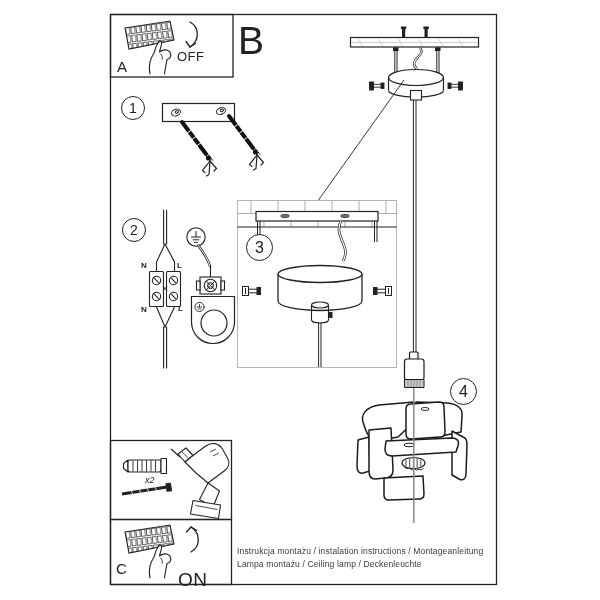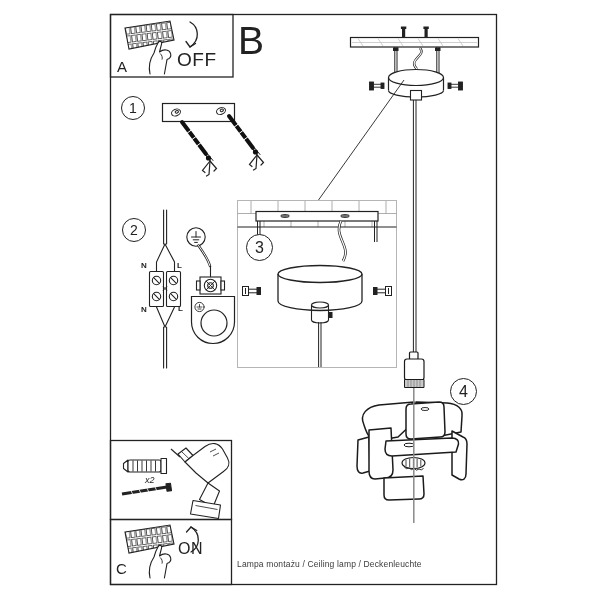--- a/index.html
+++ b/index.html
@@ -295,24 +295,24 @@
   <g>
     <use href="#breaker-hand" transform="translate(124,523)"></use>
     <g fill="none" stroke="#222" stroke-width="1.3" stroke-linecap="round">
       <path d="M 191 552 C 200 547 201.5 534 191 527"></path>
       <path d="M 191 527 L 186.5 532 M 191 527 L 196.8 530.5"></path>
     </g>
   </g>
 </svg>
 
 <span class="txt" style="left:117px;top:59px;font-size:15px;">A</span>
-<span class="txt" style="left:177px;top:50px;font-size:19px;letter-spacing:.5px;">OFF</span>
+<span class="txt" style="left:177px;top:50px;font-size:13px;letter-spacing:.5px;">OFF</span>
 <span class="txt" style="left:238px;top:21px;font-size:39px;font-weight:500;">B</span>
 <span class="txt" style="left:116px;top:561px;font-size:15px;">C</span>
-<span class="txt" style="left:178px;top:541px;font-size:16px;letter-spacing:.5px;">ON</span>
+<span class="txt" style="left:178px;top:570px;font-size:19px;letter-spacing:.5px;">ON</span>
 
 <div class="circ" style="left:121px;top:96px;width:22px;height:22px;font-size:14px;">
       <span>1</span>
     </div>
 <div class="circ" style="left:122px;top:218px;width:22px;height:22px;font-size:14px;">
       <span>2</span>
     </div>
 <div class="circ" style="left:246px;top:234px;width:25px;height:25px;font-size:16px;">
       <span>3</span>
     </div>
@@ -320,15 +320,16 @@
       <span>4</span>
     </div>
 
 <span class="txt" style="left:141px;top:262px;font-size:8px;font-weight:bold;">N</span>
 <span class="txt" style="left:177px;top:262px;font-size:8px;font-weight:bold;">L</span>
 <span class="txt" style="left:141px;top:306px;font-size:8px;font-weight:bold;">N</span>
 <span class="txt" style="left:178px;top:305px;font-size:8px;font-weight:bold;">L</span>
 
 <span class="txt" style="left:145px;top:476px;font-size:9px;font-style:italic;text-align:center;">x2</span>
 
+<span class="foot" style="left:237px;top:546px;">Instrukcja montażu / instalation instructions / Montageanleitung</span>
 <span class="foot" style="left:237px;top:559px;">Lampa montażu / Ceiling lamp / Deckenleuchte</span>
 
 </div>
 
 </body></html>

